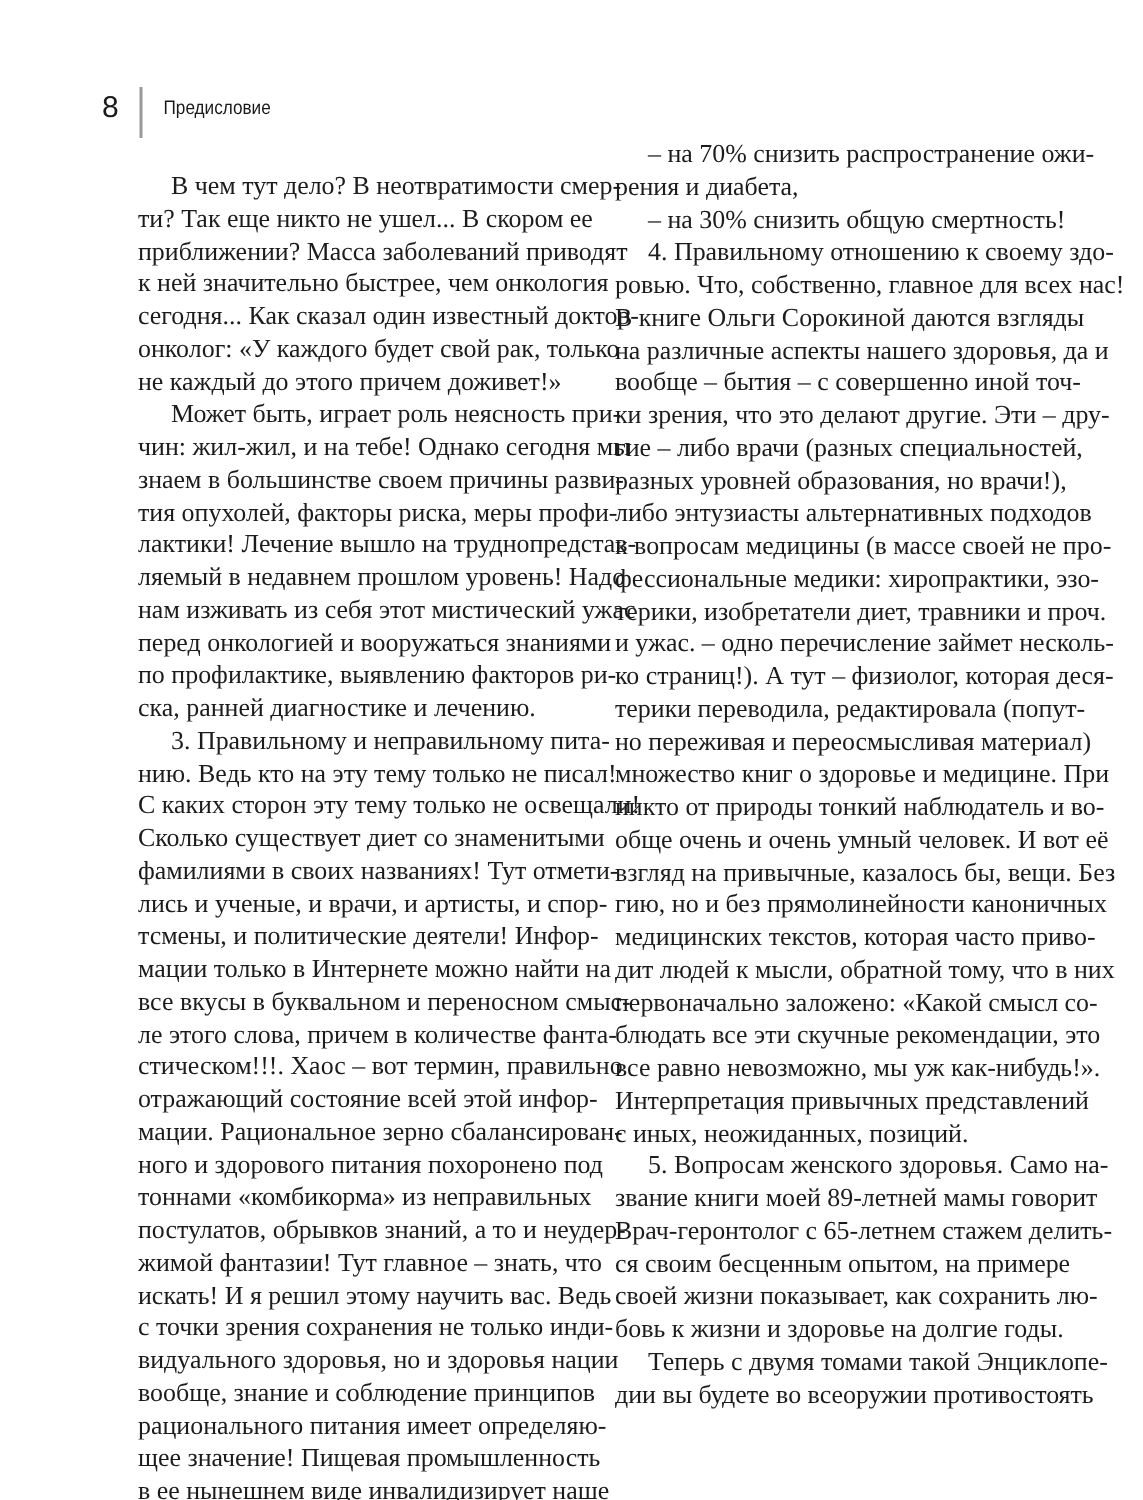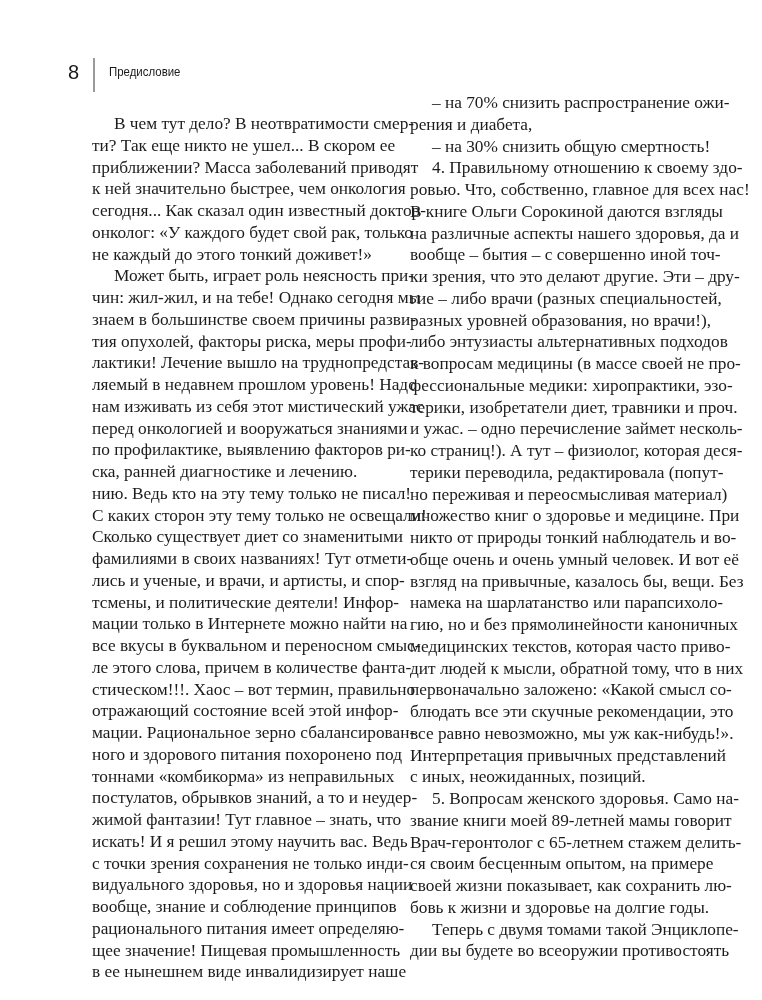--- a/index.html
+++ b/index.html
@@ -25,35 +25,36 @@
 </div>
 
 <div class="col col-left">
     <div>
       <span class="line indent">В чем тут дело? В неотвратимости смер-</span>
       <span class="line">ти? Так еще никто не ушел... В скором ее</span>
       <span class="line">приближении? Масса заболеваний приводят</span>
       <span class="line">к ней значительно быстрее, чем онкология</span>
       <span class="line">сегодня... Как сказал один известный доктор-</span>
       <span class="line">онколог: «У каждого будет свой рак, только</span>
-      <span class="line last">не каждый до этого тонкий доживет!»</span>
+      <span class="line last">не каждый до этого причем доживет!»</span>
     </div>
     <div>
       <span class="line indent">Может быть, играет роль неясность при-</span>
       <span class="line">чин: жил-жил, и на тебе! Однако сегодня мы</span>
       <span class="line">знаем в большинстве своем причины разви-</span>
       <span class="line">тия опухолей, факторы риска, меры профи-</span>
       <span class="line">лактики! Лечение вышло на труднопредстав-</span>
       <span class="line">ляемый в недавнем прошлом уровень! Надо</span>
       <span class="line">нам изживать из себя этот мистический ужас</span>
       <span class="line">перед онкологией и вооружаться знаниями</span>
       <span class="line">по профилактике, выявлению факторов ри-</span>
       <span class="line last">ска, ранней диагностике и лечению.</span>
     </div>
     <div>
+      <span class="line indent">3. Правильному и неправильному пита-</span>
       <span class="line">нию. Ведь кто на эту тему только не писал!</span>
       <span class="line">С каких сторон эту тему только не освещали!</span>
       <span class="line">Сколько существует диет со знаменитыми</span>
       <span class="line">фамилиями в своих названиях! Тут отмети-</span>
       <span class="line">лись и ученые, и врачи, и артисты, и спор-</span>
       <span class="line">тсмены, и политические деятели! Инфор-</span>
       <span class="line">мации только в Интернете можно найти на</span>
       <span class="line">все вкусы в буквальном и переносном смыс-</span>
       <span class="line">ле этого слова, причем в количестве фанта-</span>
       <span class="line">стическом!!!. Хаос – вот термин, правильно</span>
@@ -94,21 +95,20 @@
       <span class="line">фессиональные медики: хиропрактики, эзо-</span>
       <span class="line">терики, изобретатели диет, травники и проч.</span>
       <span class="line">и ужас. – одно перечисление займет несколь-</span>
       <span class="line">ко страниц!). А тут – физиолог, которая деся-</span>
       <span class="line">терики переводила, редактировала (попут-</span>
       <span class="line">но переживая и переосмысливая материал)</span>
       <span class="line">множество книг о здоровье и медицине. При</span>
       <span class="line">никто от природы тонкий наблюдатель и во-</span>
       <span class="line">обще очень и очень умный человек. И вот её</span>
       <span class="line">взгляд на привычные, казалось бы, вещи. Без</span>
-      <span class="line">намека на шарлатанство или парапсихоло-</span>
       <span class="line">гию, но и без прямолинейности каноничных</span>
       <span class="line">медицинских текстов, которая часто приво-</span>
       <span class="line">дит людей к мысли, обратной тому, что в них</span>
       <span class="line">первоначально заложено: «Какой смысл со-</span>
       <span class="line">блюдать все эти скучные рекомендации, это</span>
       <span class="line">все равно невозможно, мы уж как-нибудь!».</span>
       <span class="line">Интерпретация привычных представлений</span>
       <span class="line last">с иных, неожиданных, позиций.</span>
     </div>
     <div>

